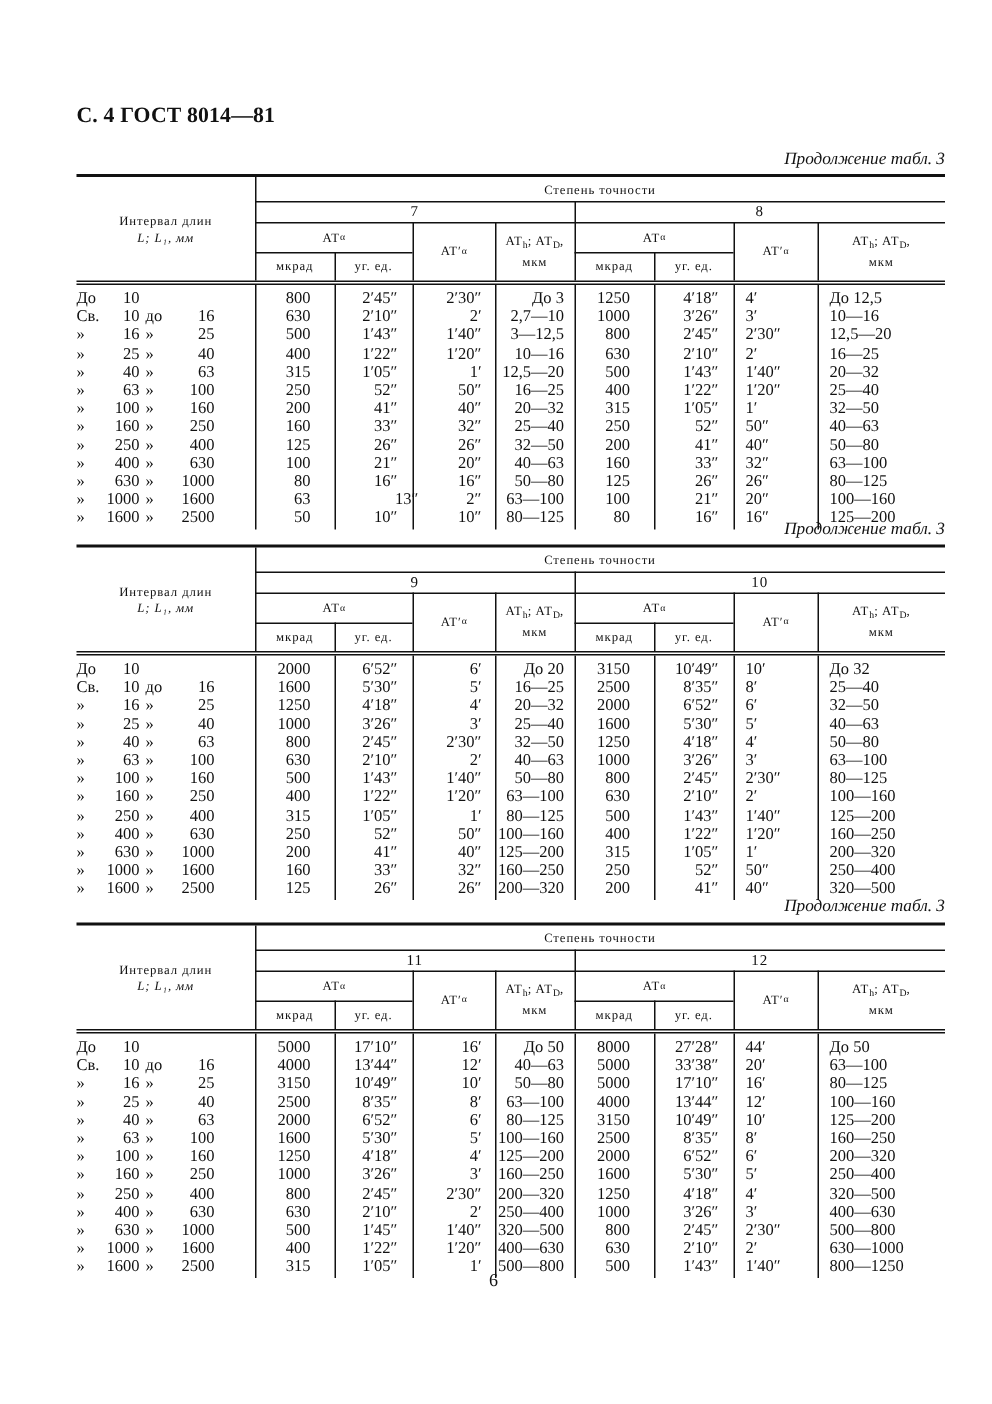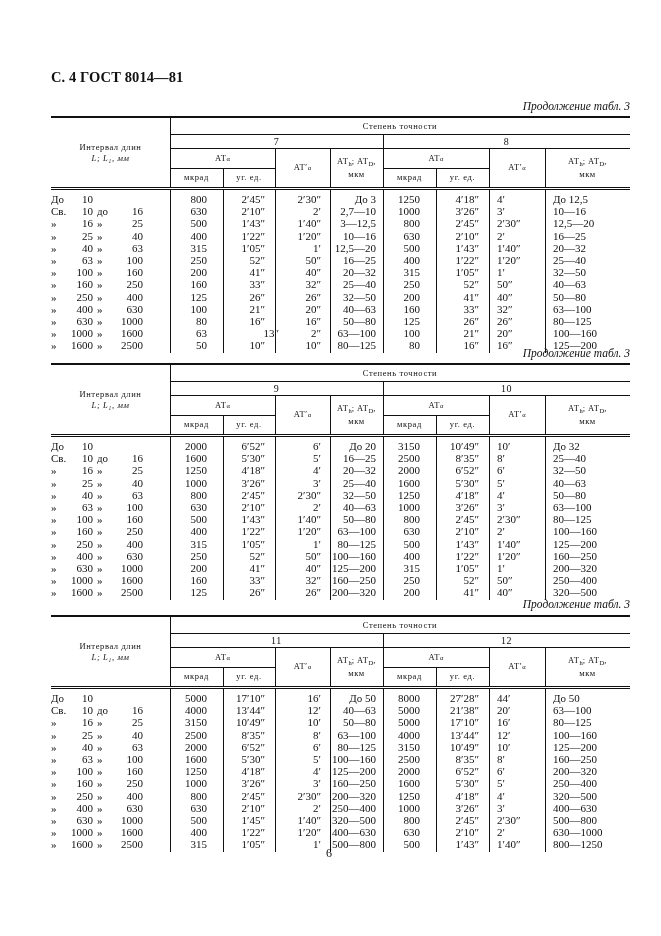--- a/index.html
+++ b/index.html
@@ -693,21 +693,21 @@
     <span class="c r" style="left:20px;width:22px">10</span>
     <span class="c" style="left:46px">до</span>
     <span class="c r" style="left:62px;width:30px">16</span>
 
     <span class="c r" style="left:119px;width:37px">4000</span>
     <span class="c r" style="left:172px;width:42px">13′44″</span>
     <span class="c r" style="left:224px;width:46px">12′</span>
     <span class="c r" style="left:279px;width:46px">40—63</span>
 
     <span class="c r" style="left:332px;width:37px">5000</span>
-    <span class="c r" style="left:385px;width:43px">21′38″</span>
+    <span class="c r" style="left:385px;width:43px">33′38″</span>
     <span class="c l" style="left:446px;width:46px">20′</span>
     <span class="c l" style="left:502px;width:72px">63—100</span>
   </div>
 
   <div class="row">
     <span class="c" style="left:0">»</span>
     <span class="c r" style="left:20px;width:22px">16</span>
     <span class="c" style="left:46px">»</span>
     <span class="c r" style="left:62px;width:30px">25</span>
 

